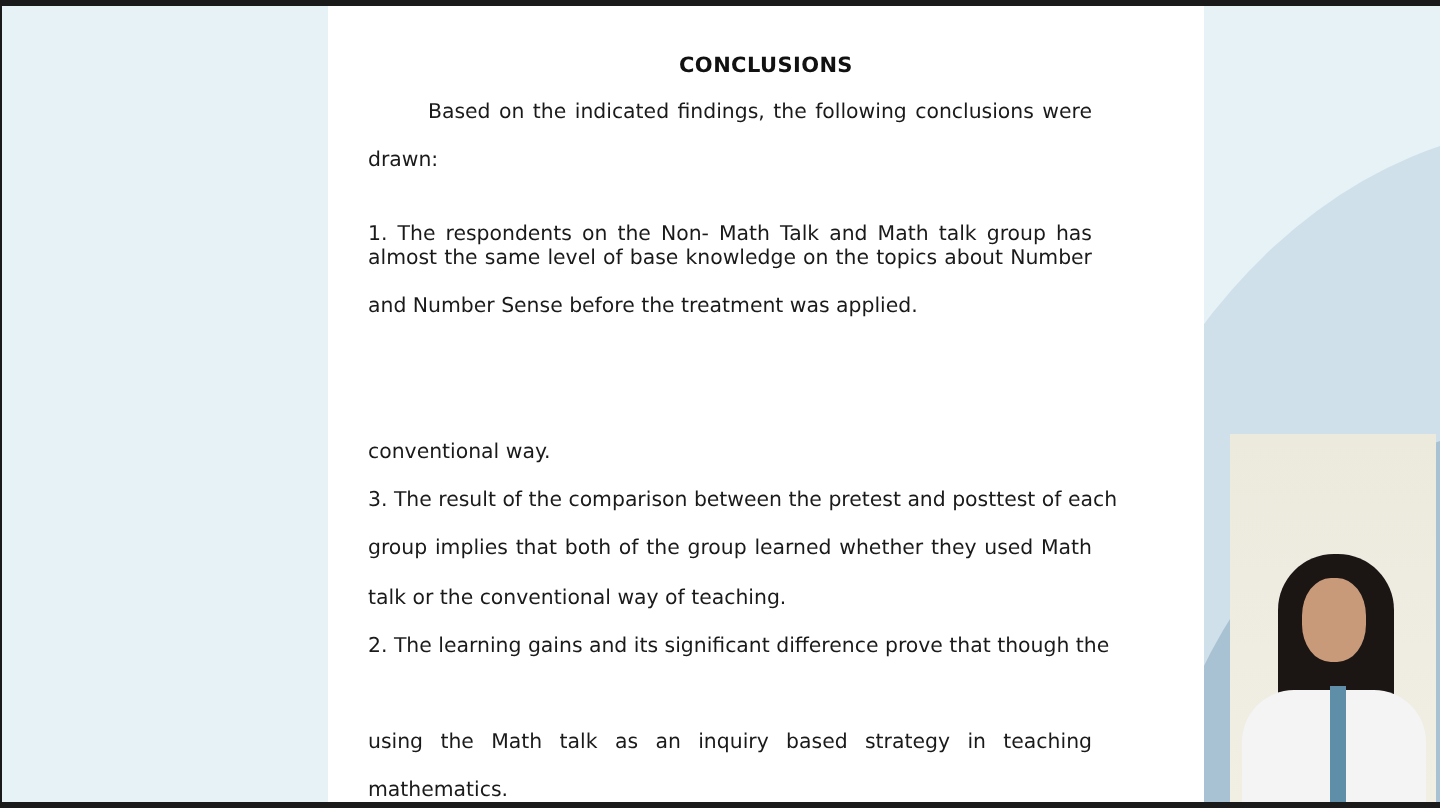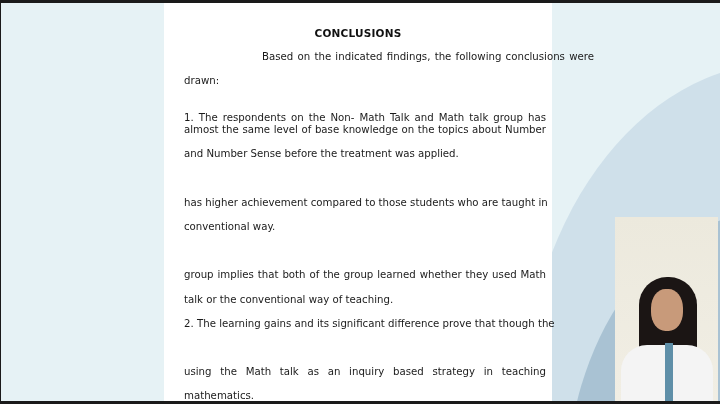--- a/index.html
+++ b/index.html
@@ -14,34 +14,34 @@
   }
   .curve-a {
     position:absolute; left:520px; top:60px; width:520px; height:720px;
     border-radius:50%; background:#cfe0ea;
   }
   .curve-b {
     position:absolute; left:565px; top:210px; width:400px; height:560px;
     border-radius:50%; background:#a9c2d3;
   }
   .page {
-    position:absolute; left:163px; top:0; width:388px; height:398px;
+    position:absolute; left:163px; top:0; width:438px; height:398px;
     background:#ffffff;
   }
   .title {
     position:absolute; left:0; right:0; top:24px; text-align:center;
     font-weight:bold; font-size:10.5px; color:#111; letter-spacing:0.2px;
   }
   .line {
     position:absolute; left:20px; width:362px;
     font-size:10.2px; color:#1a1a1a; white-space:nowrap;
     text-align:justify; text-align-last:justify;
   }
   .line.last { text-align-last:left; }
-  .line.indent { left:50px; width:332px;margin-left:48px; }
+  .line.indent { left:50px; width:332px; }
   .webcam {
     position:absolute; left:615px; top:217px; width:103px; height:184px;
     background:linear-gradient(#ece9dd, #f1eee4);
     overflow:hidden;
   }
   .hair { position:absolute; left:24px; top:60px; width:58px; height:115px;
     background:#1b1514; border-radius:28px 28px 8px 8px; }
   .face { position:absolute; left:36px; top:72px; width:32px; height:42px;
     background:#c89a7a; border-radius:45%; }
   .shirt { position:absolute; left:6px; top:128px; width:92px; height:70px;
@@ -56,22 +56,22 @@
   <div class="curve-a"></div>
   <div class="curve-b"></div>
 
   <div class="page">
     <div class="title">CONCLUSIONS</div>
     <div class="line indent" style="top:48px">Based on the indicated findings, the following conclusions were</div>
     <div class="line last" style="top:72px">drawn:</div>
     <div class="line" style="top:109px">1. The respondents on the Non- Math Talk and Math talk group has</div>
     <div class="line last" style="top:145px">and Number Sense before the treatment was applied.</div>
     <div class="line" style="top:121px">almost the same level of base knowledge on the topics about Number</div>
-    <div class="line" style="top:194px">has higher achievement compared to those students who are taught in</div>
     <div class="line last" style="top:218px">conventional way.</div>
+    <div class="line" style="top:242px">3. The result of the comparison between the pretest and posttest of each</div>
     <div class="line" style="top:266px">group implies that both of the group learned whether they used Math</div>
     <div class="line last" style="top:291px">talk or the conventional way of teaching.</div>
     <div class="line" style="top:315px">2. The learning gains and its significant difference prove that though the</div>
     <div class="line last" style="top:387px">mathematics.</div>
     <div class="line" style="top:363px">using the Math talk as an inquiry based strategy in teaching</div>
   </div>
 </div>
 
 <div class="webcam">
   <div class="hair"></div>

